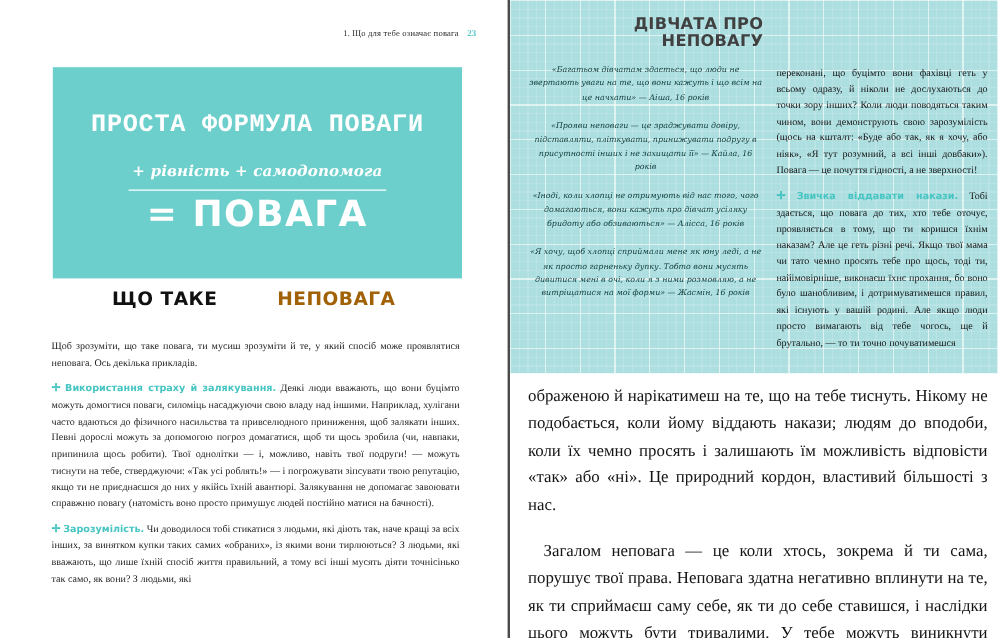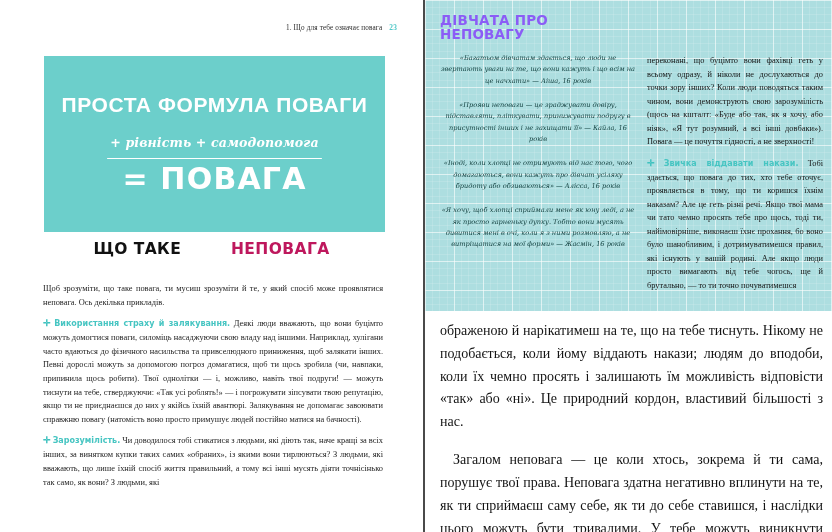--- a/index.html
+++ b/index.html
@@ -38,21 +38,21 @@
     display:flex;flex-direction:column;align-items:center;justify-content:center;
     color:#ffffff;text-align:center;
     box-shadow:0 0 0 0 transparent;
   }
   .formula-box::after{
     content:"";position:absolute;left:-3px;top:-2px;width:347px;height:180px;
     background:#6ccfcb;z-index:-1;
     clip-path:polygon(0.6% 1%,100% 0%,99.4% 99%,0.3% 100%);
   }
   .formula-title{
-    font-family:Liberation Sans, sans-serif;
+    font-family:Liberation Mono, monospace;
     font-weight:bold;font-size:21px;letter-spacing:.6px;
     margin-bottom:19px;line-height:1;
   }
   .formula-terms{
     font-family:"DejaVu Serif",serif;
     font-style:italic;font-weight:bold;
     font-size:12.6px;line-height:1.38;letter-spacing:.1px;
     padding-bottom:5px;
   }
   .formula-rule{
@@ -61,21 +61,21 @@
   .formula-result{
     font-family:"DejaVu Sans",sans-serif;
     font-weight:bold;font-size:30px;letter-spacing:1.2px;line-height:1;
   }
 
   .section-heading{
     position:absolute;left:0;top:240px;width:423px;text-align:center;
     font-family:"DejaVu Sans",sans-serif;
     font-weight:bold;font-size:15.5px;letter-spacing:.4px;color:#111111;
   }
-  .section-heading .hl{color:#be185d;margin-left:44px;}
+  .section-heading .hl{color:#a16207;margin-left:44px;}
 
   .col-left{
     position:absolute;left:43px;top:282px;width:340px;
     font-size:8.4px;line-height:1.62;color:#1c1c1c;
     text-align:justify;
   }
   .col-left p{margin:0 0 7px 0;}
   .bullet-plus{color:#3fc2bf;font-weight:bold;font-size:9px;}
   .lead-in{color:#46c5c2;font-weight:bold;font-family:"DejaVu Sans",sans-serif;font-size:8px;}
 
@@ -96,21 +96,21 @@
       repeating-linear-gradient(to right, rgba(255,255,255,.30) 0 1px, transparent 1px 7.25px),
       repeating-linear-gradient(to bottom, rgba(255,255,255,.30) 0 1px, transparent 1px 7.25px);
     opacity:.45;
   }
   .quotes-col{
     position:absolute;left:15px;top:14px;width:196px;z-index:3;
   }
   .quotes-title{
     font-family:"DejaVu Sans",sans-serif;
     font-weight:bold;font-size:13.5px;letter-spacing:.2px;
-    color:#8b5cf6;text-align:left;margin-bottom:12px;line-height:1;
+    color:#404040;text-align:right;margin-bottom:12px;line-height:1;
   }
   .quote{
     font-family:"DejaVu Serif",serif;
     font-style:italic;font-size:6.6px;line-height:1.72;
     color:#13403f;text-align:center;margin-bottom:13px;
   }
 
   .right-col{
     position:absolute;left:222px;top:38px;width:176px;z-index:3;
     font-size:8.4px;line-height:1.61;color:#141414;text-align:justify;margin-top:16px;

